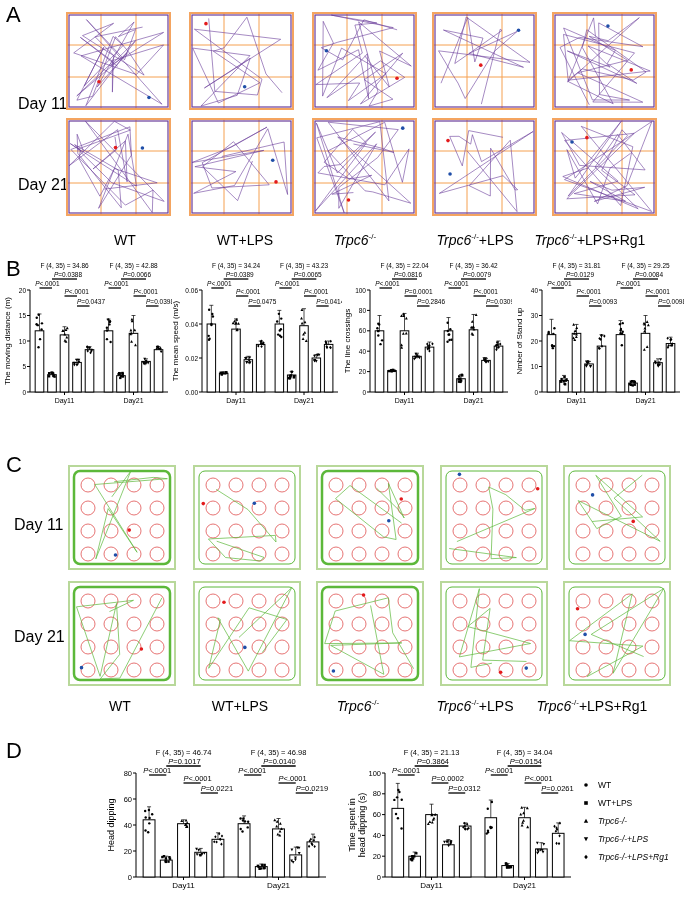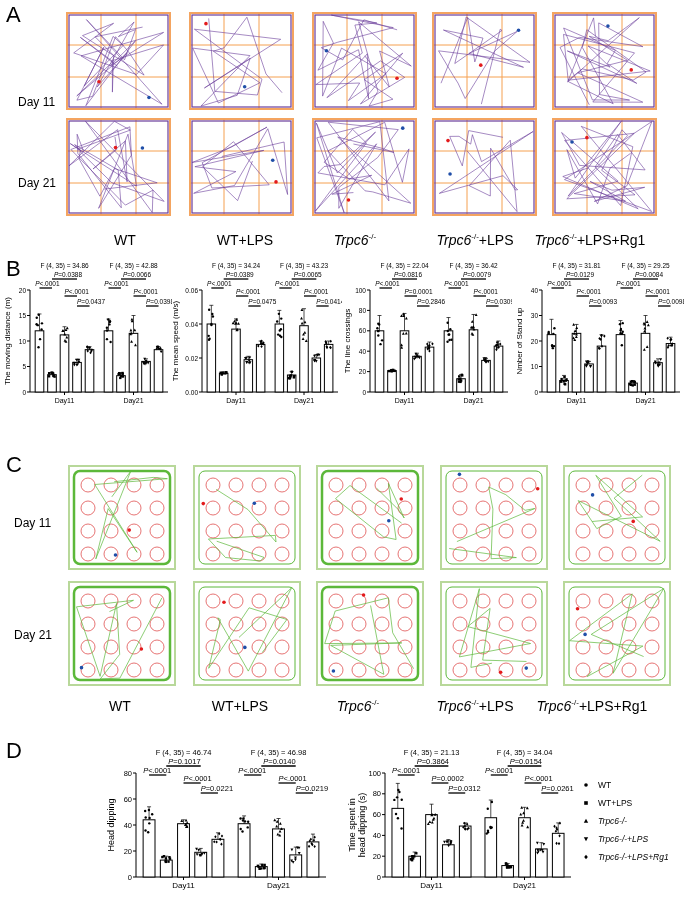--- a/index.html
+++ b/index.html
@@ -1,19 +1,19 @@
 <!DOCTYPE html>
 <html><head>
 <meta charset="utf-8">
 <style>
   html,body{margin:0;padding:0;background:#fff;}
   body{width:685px;height:897px;position:relative;overflow:hidden;font-family:"Liberation Sans",sans-serif;color:#000;}
   .abs{position:absolute;}
   .panel-letter{font-size:22px;}
-  .rowlabel{font-size:12px;}
+  .rowlabel{font-size:16px;}
   .grouplabel{font-size:14px;text-align:center;width:120px;}
   .grouplabel i{font-style:italic;}
   svg text{font-family:"Liberation Sans",sans-serif;}
 </style>
 </head>
 <body>
 
 <div class="abs panel-letter" style="left:6px;top:2px;">A</div>
 <div class="abs rowlabel" style="left:18px;top:95px;">Day 11</div>
 <div class="abs rowlabel" style="left:18px;top:176px;">Day 21</div>

